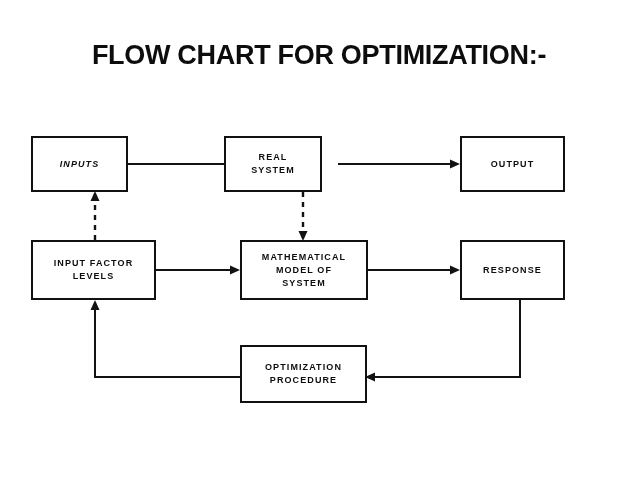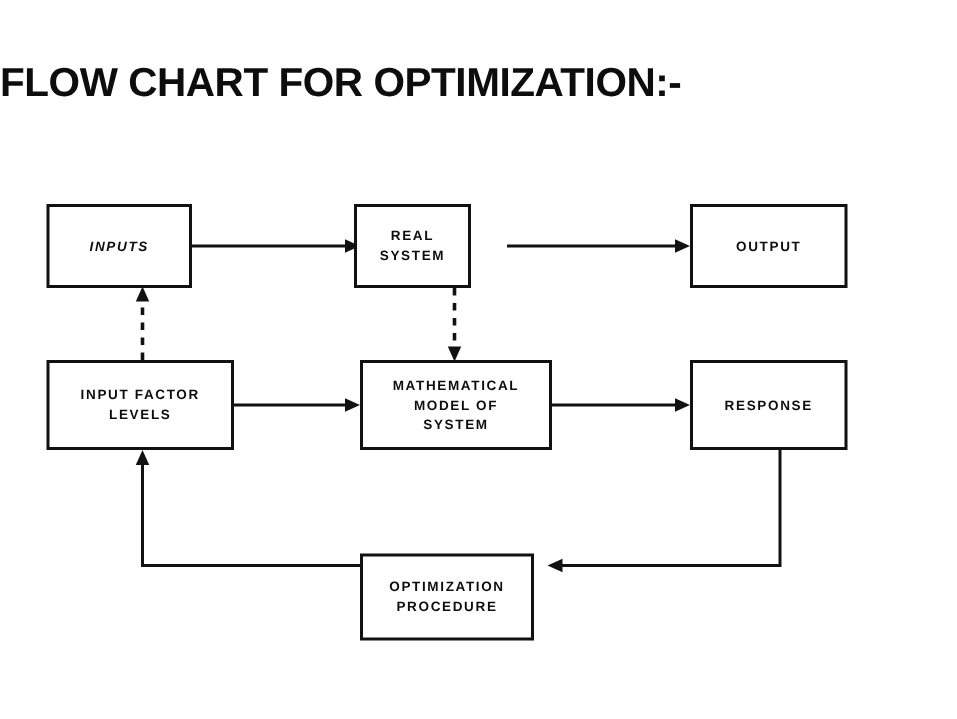--- a/index.html
+++ b/index.html
@@ -14,20 +14,21 @@
     height: 479px;
     background: #ffffff;
     overflow: hidden;
     font-family: "Liberation Sans", sans-serif;
   }
   #title {
     position: absolute;
     left: 0;
     top: 40px;
     width: 638px;
+    text-align: center;
     font-family: "Liberation Sans", sans-serif;
     font-weight: bold;
     font-size: 27px;
     letter-spacing: -0.3px;
     color: #0d0d0d;
     white-space: nowrap;
   }
   #diagram {
     position: absolute;
     left: 0;
@@ -50,26 +51,26 @@
     font-weight: bold;
     font-size: 9px;
     letter-spacing: 1.1px;
     line-height: 13px;
     color: #0d0d0d;
     white-space: pre-line;
     padding: 0 4px;
   }
   
   #node-inputs          { left: 31px;  top: 136px; width: 97px;  height: 56px; font-style: italic; }
-  #node-real-system     { left: 236px; top: 136px; width: 78px;  height: 56px; }
+  #node-real-system     { left: 224px; top: 136px; width: 98px;  height: 56px; }
   #node-output          { left: 460px; top: 136px; width: 105px; height: 56px; }
   #node-input-factor    { left: 31px;  top: 240px; width: 125px; height: 60px; }
   #node-math-model      { left: 240px; top: 240px; width: 128px; height: 60px; align-items: center; }
   #node-response        { left: 460px; top: 240px; width: 105px; height: 60px; align-items: center; }
-  #node-optimization    { left: 240px; top: 345px; width: 116px; height: 58px; margin-top: 24px; }
+  #node-optimization    { left: 240px; top: 345px; width: 127px; height: 58px; }
 
   svg.edges {
     position: absolute;
     left: 0;
     top: 0;
     width: 638px;
     height: 479px;
     pointer-events: none;
   }
   .edge-solid {

